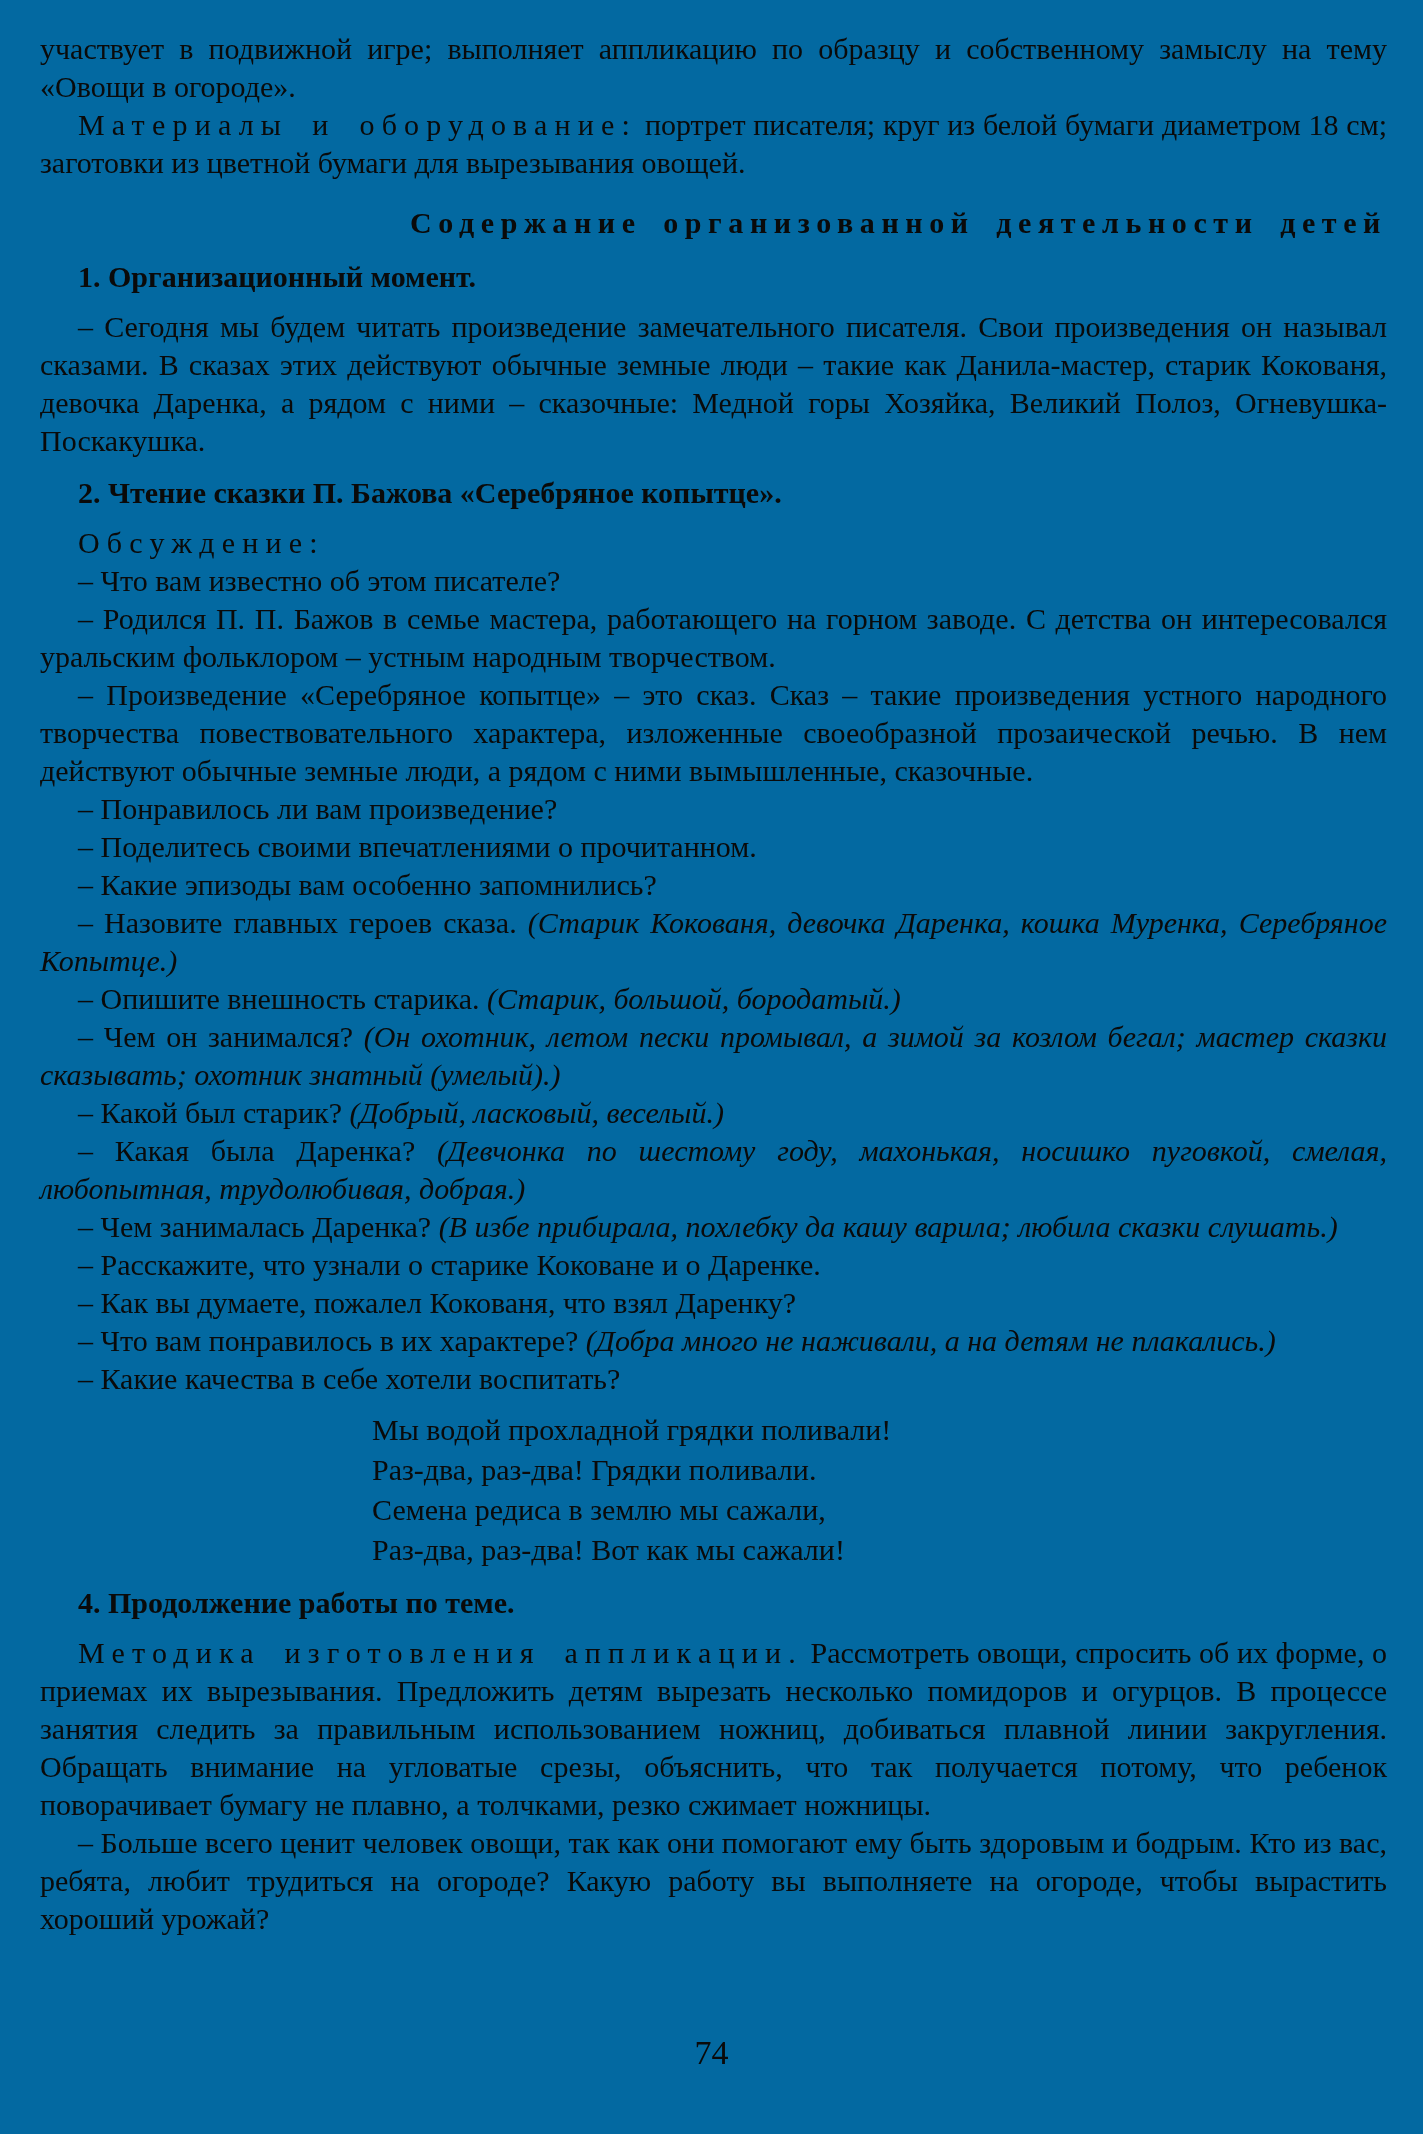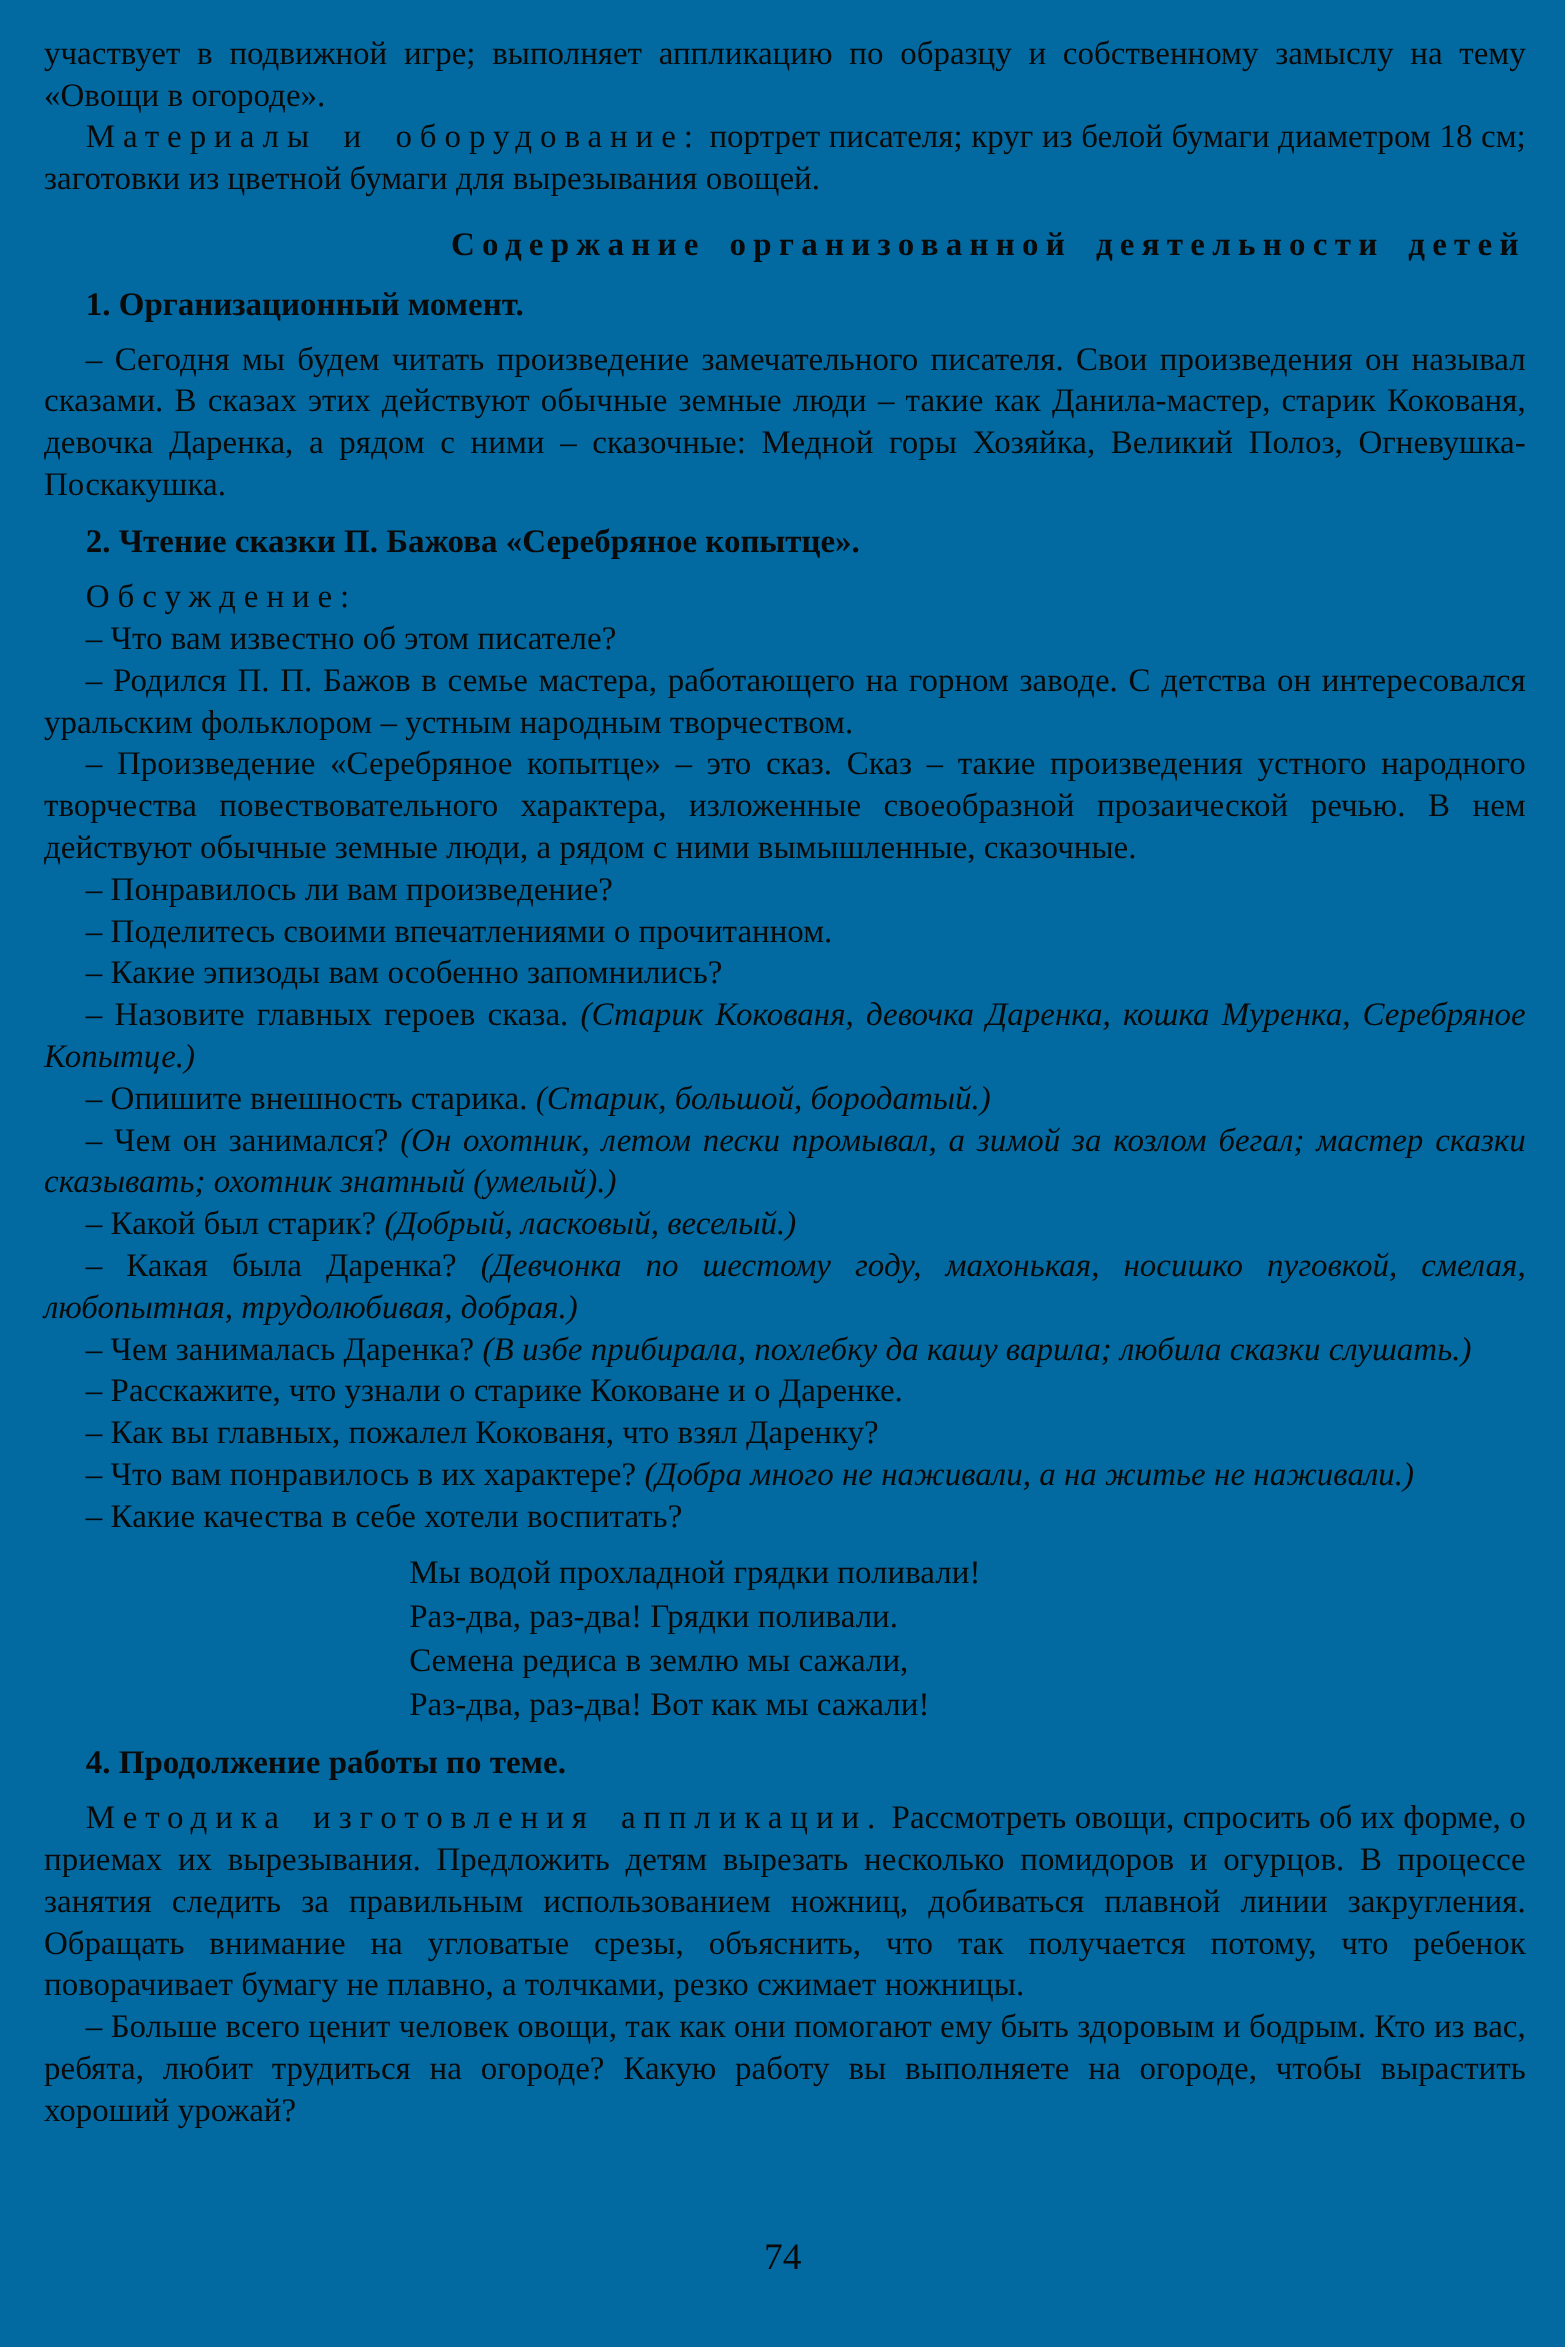--- a/index.html
+++ b/index.html
@@ -75,22 +75,22 @@
       <p class="body-indent"><span>– Понравилось ли вам произведение?</span></p>
       <p class="body-indent"><span>– Поделитесь своими впечатлениями о прочитанном.</span></p>
       <p class="body-indent"><span>– Какие эпизоды вам особенно запомнились?</span></p>
       <p class="body-indent"><span>– Назовите главных героев сказа. </span><span class="italic">(Старик Кокованя, девочка Даренка, кошка Муренка, Серебряное Копытце.)</span></p>
       <p class="body-indent"><span>– Опишите внешность старика. </span><span class="italic">(Старик, большой, бородатый.)</span></p>
       <p class="body-indent"><span>– Чем он занимался? </span><span class="italic">(Он охотник, летом пески промывал, а зимой за козлом бегал; мастер сказки сказывать; охотник знатный (умелый).)</span></p>
       <p class="body-indent"><span>– Какой был старик? </span><span class="italic">(Добрый, ласковый, веселый.)</span></p>
       <p class="body-indent"><span>– Какая была Даренка? </span><span class="italic">(Девчонка по шестому году, махонькая, носишко пуговкой, смелая, любопытная, трудолюбивая, добрая.)</span></p>
       <p class="body-indent"><span>– Чем занималась Даренка? </span><span class="italic">(В избе прибирала, похлебку да кашу варила; любила сказки слушать.)</span></p>
       <p class="body-indent"><span>– Расскажите, что узнали о старике Коковане и о Даренке.</span></p>
-      <p class="body-indent"><span>– Как вы главных, пожалел Кокованя, что взял Даренку?</span></p>
-      <p class="body-indent"><span>– Что вам понравилось в их характере? </span><span class="italic">(Добра много не наживали, а на житье не наживали.)</span></p>
+      <p class="body-indent"><span>– Как вы думаете, пожалел Кокованя, что взял Даренку?</span></p>
+      <p class="body-indent"><span>– Что вам понравилось в их характере? </span><span class="italic">(Добра много не наживали, а на детям не плакались.)</span></p>
       <p class="body-indent"><span>– Какие качества в себе хотели воспитать?</span></p>
       <div class="poem">
         <div class="poem-line">Мы водой прохладной грядки поливали!</div>
         <div class="poem-line">Раз-два, раз-два! Грядки поливали.</div>
         <div class="poem-line">Семена редиса в землю мы сажали,</div>
         <div class="poem-line">Раз-два, раз-два! Вот как мы сажали!</div>
       </div>
       <p class="heading"><span>4. Продолжение работы по теме.</span></p>
       <p class="body-indent"><span class="spaced">Методика изготовления аппликации.</span><span> Рассмотреть овощи, спросить об их форме, о приемах их вырезывания. Предложить детям вырезать несколько помидоров и огурцов. В процессе занятия следить за правильным использованием ножниц, добиваться плавной линии закругления. Обращать внимание на угловатые срезы, объяснить, что так получается потому, что ребенок поворачивает бумагу не плавно, а толчками, резко сжимает ножницы.</span></p>
       <p class="body-indent"><span>– Больше всего ценит человек овощи, так как они помогают ему быть здоровым и бодрым. Кто из вас, ребята, любит трудиться на огороде? Какую работу вы выполняете на огороде, чтобы вырастить хороший урожай?</span></p>

